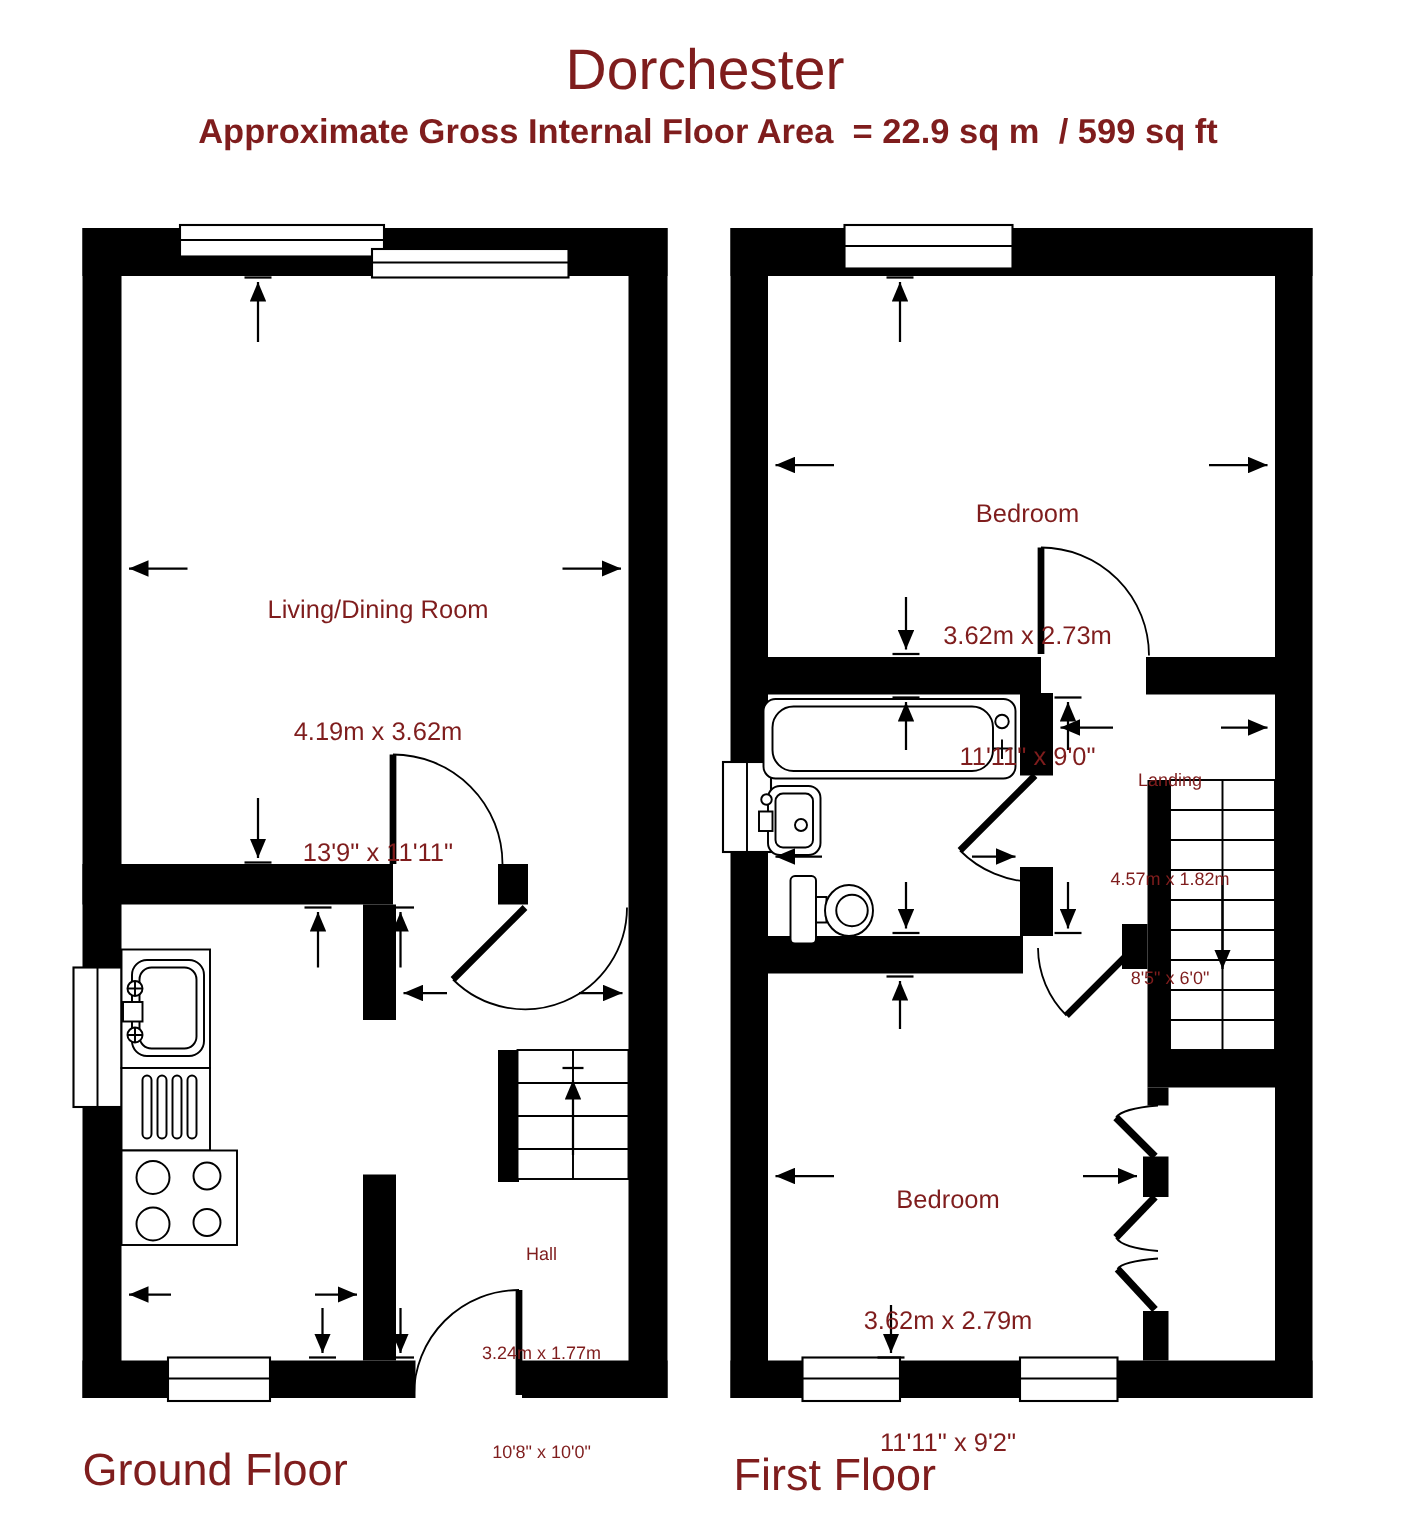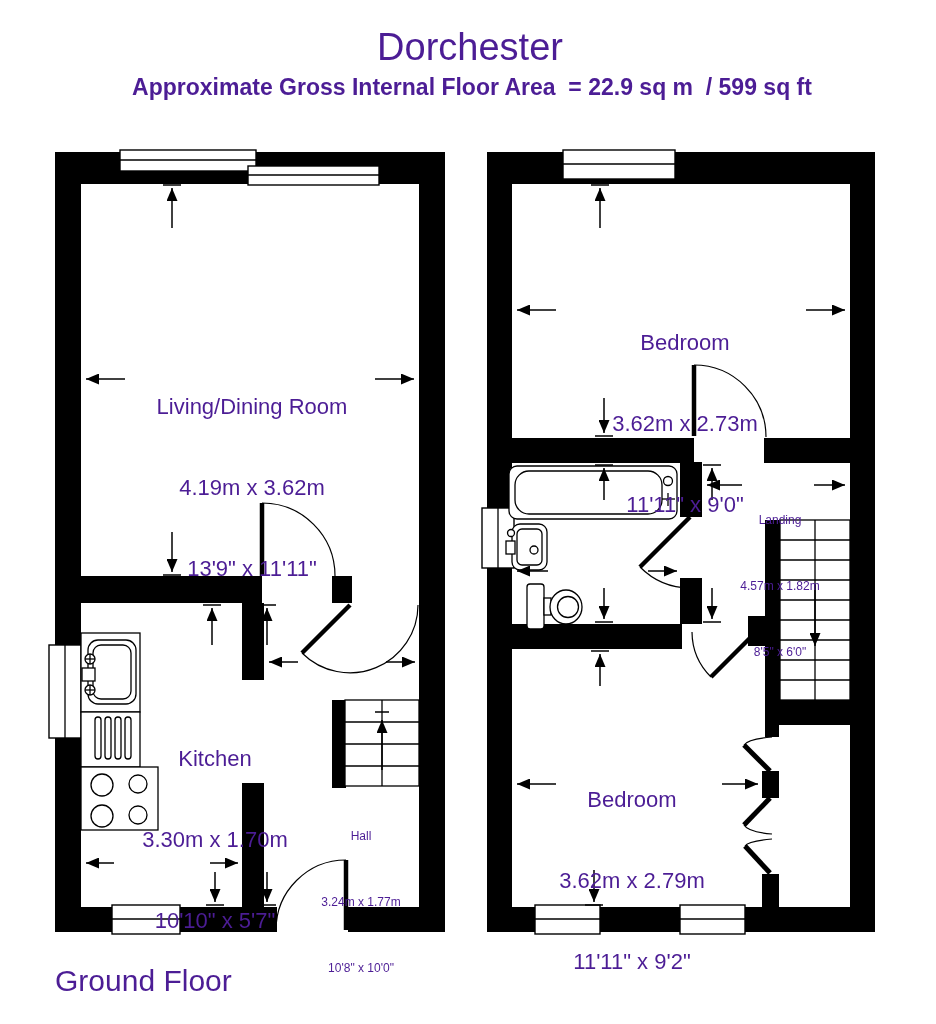--- a/index.html
+++ b/index.html
@@ -1,24 +1,24 @@
 <!DOCTYPE html>
 <html><head>
 <meta charset="utf-8">
 <style>
   html,body{margin:0;padding:0;background:#fff;}
   #canvas{position:relative;width:936px;height:1024px;background:#fff;overflow:hidden;
-          font-family:"Liberation Sans", sans-serif;color:#4c1d95;}
+          font-family:"Liberation Sans", sans-serif;color:#7f1d1d;}
   svg{position:absolute;left:0;top:0;}
   .hdr-title{position:absolute;left:470px;top:26px;transform:translateX(-50%);
              font-size:38px;letter-spacing:0px;white-space:pre;}
   .hdr-sub{position:absolute;left:472px;top:74px;transform:translateX(-50%);
            font-size:23px;font-weight:bold;white-space:pre;}
   .room-label{position:absolute;transform:translateX(-50%);text-align:center;line-height:27px;
-              font-size:22px;white-space:pre;z-index:5;}
+              font-size:17px;white-space:pre;z-index:5;}
   .room-label.small{font-size:12px;line-height:22px;}
   .floor-label{position:absolute;font-size:30px;z-index:5;}
   
   .wall{fill:#000;}
   .win{fill:#fff;stroke:#000;stroke-width:1.4;}
   .thin{fill:none;stroke:#000;stroke-width:1.3;}
   .leaf{stroke:#000;stroke-width:4.5;}
   .arc{fill:none;stroke:#000;stroke-width:1.2;}
   .dim{stroke:#000;stroke-width:1.5;}
   .fix{fill:#fff;stroke:#000;stroke-width:1.3;}
@@ -250,25 +250,20 @@
         <line class="dim" x1="722" y1="784" x2="758" y2="784" marker-end="url(#ah)"></line>
       </g>
     </g>
   </svg>
 
   <div class="room-label" style="left:252px;top:339px">
     <div>Living/Dining Room</div>
     <div>4.19m x 3.62m</div>
     <div>13'9" x 11'11"</div>
   </div>
-  <div class="room-label" style="left:215px;top:691px">
-    <div>Kitchen</div>
-    <div>3.30m x 1.70m</div>
-    <div>10'10" x 5'7"</div>
-  </div>
   <div class="room-label small" style="left:361px;top:781px">
     <div>Hall</div>
     <div>3.24m x 1.77m</div>
     <div>10'8" x 10'0"</div>
   </div>
   <div class="room-label" style="left:685px;top:275px">
     <div>Bedroom</div>
     <div>3.62m x 2.73m</div>
     <div>11'11" x 9'0"</div>
   </div>
@@ -277,14 +272,15 @@
     <div>4.57m x 1.82m</div>
     <div>8'5" x 6'0"</div>
   </div>
   <div class="room-label" style="left:632px;top:732px">
     <div>Bedroom</div>
     <div>3.62m x 2.79m</div>
     <div>11'11" x 9'2"</div>
   </div>
 
   <div class="floor-label" style="left:55px;top:964px">Ground Floor</div>
+  <div class="floor-label" style="left:489px;top:967px">First Floor</div>
 
 </div>
 
 </body></html>

